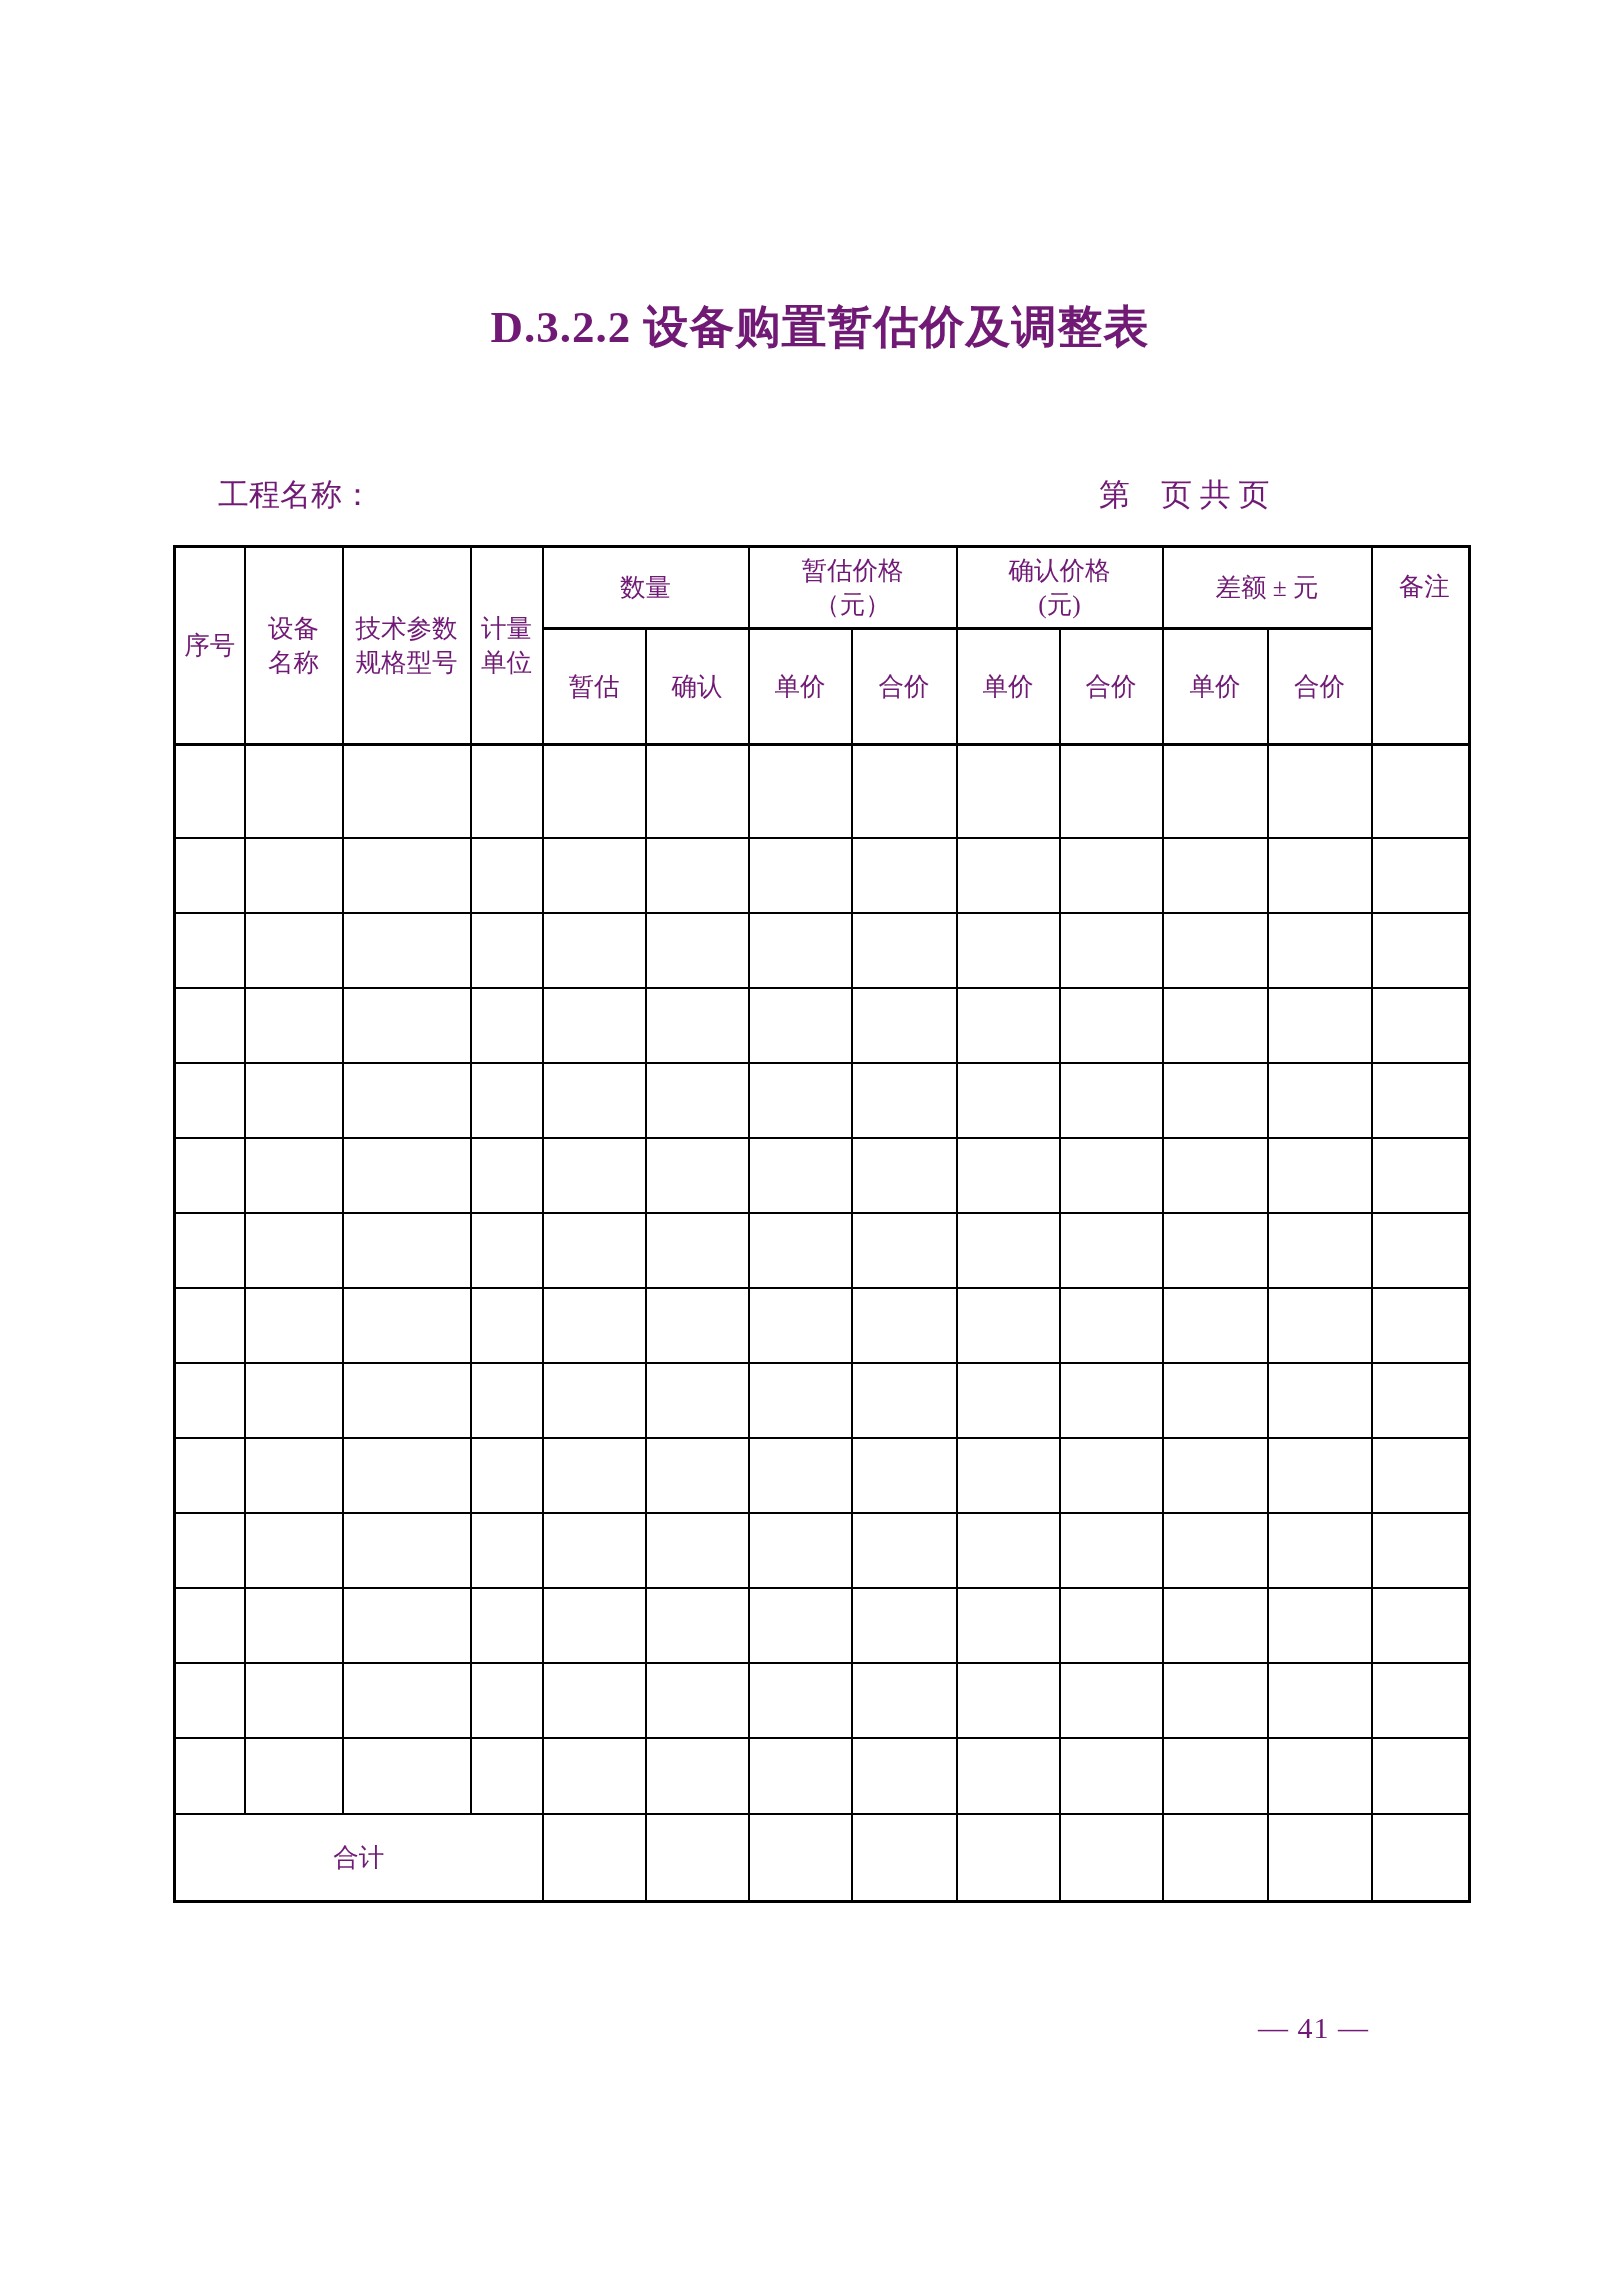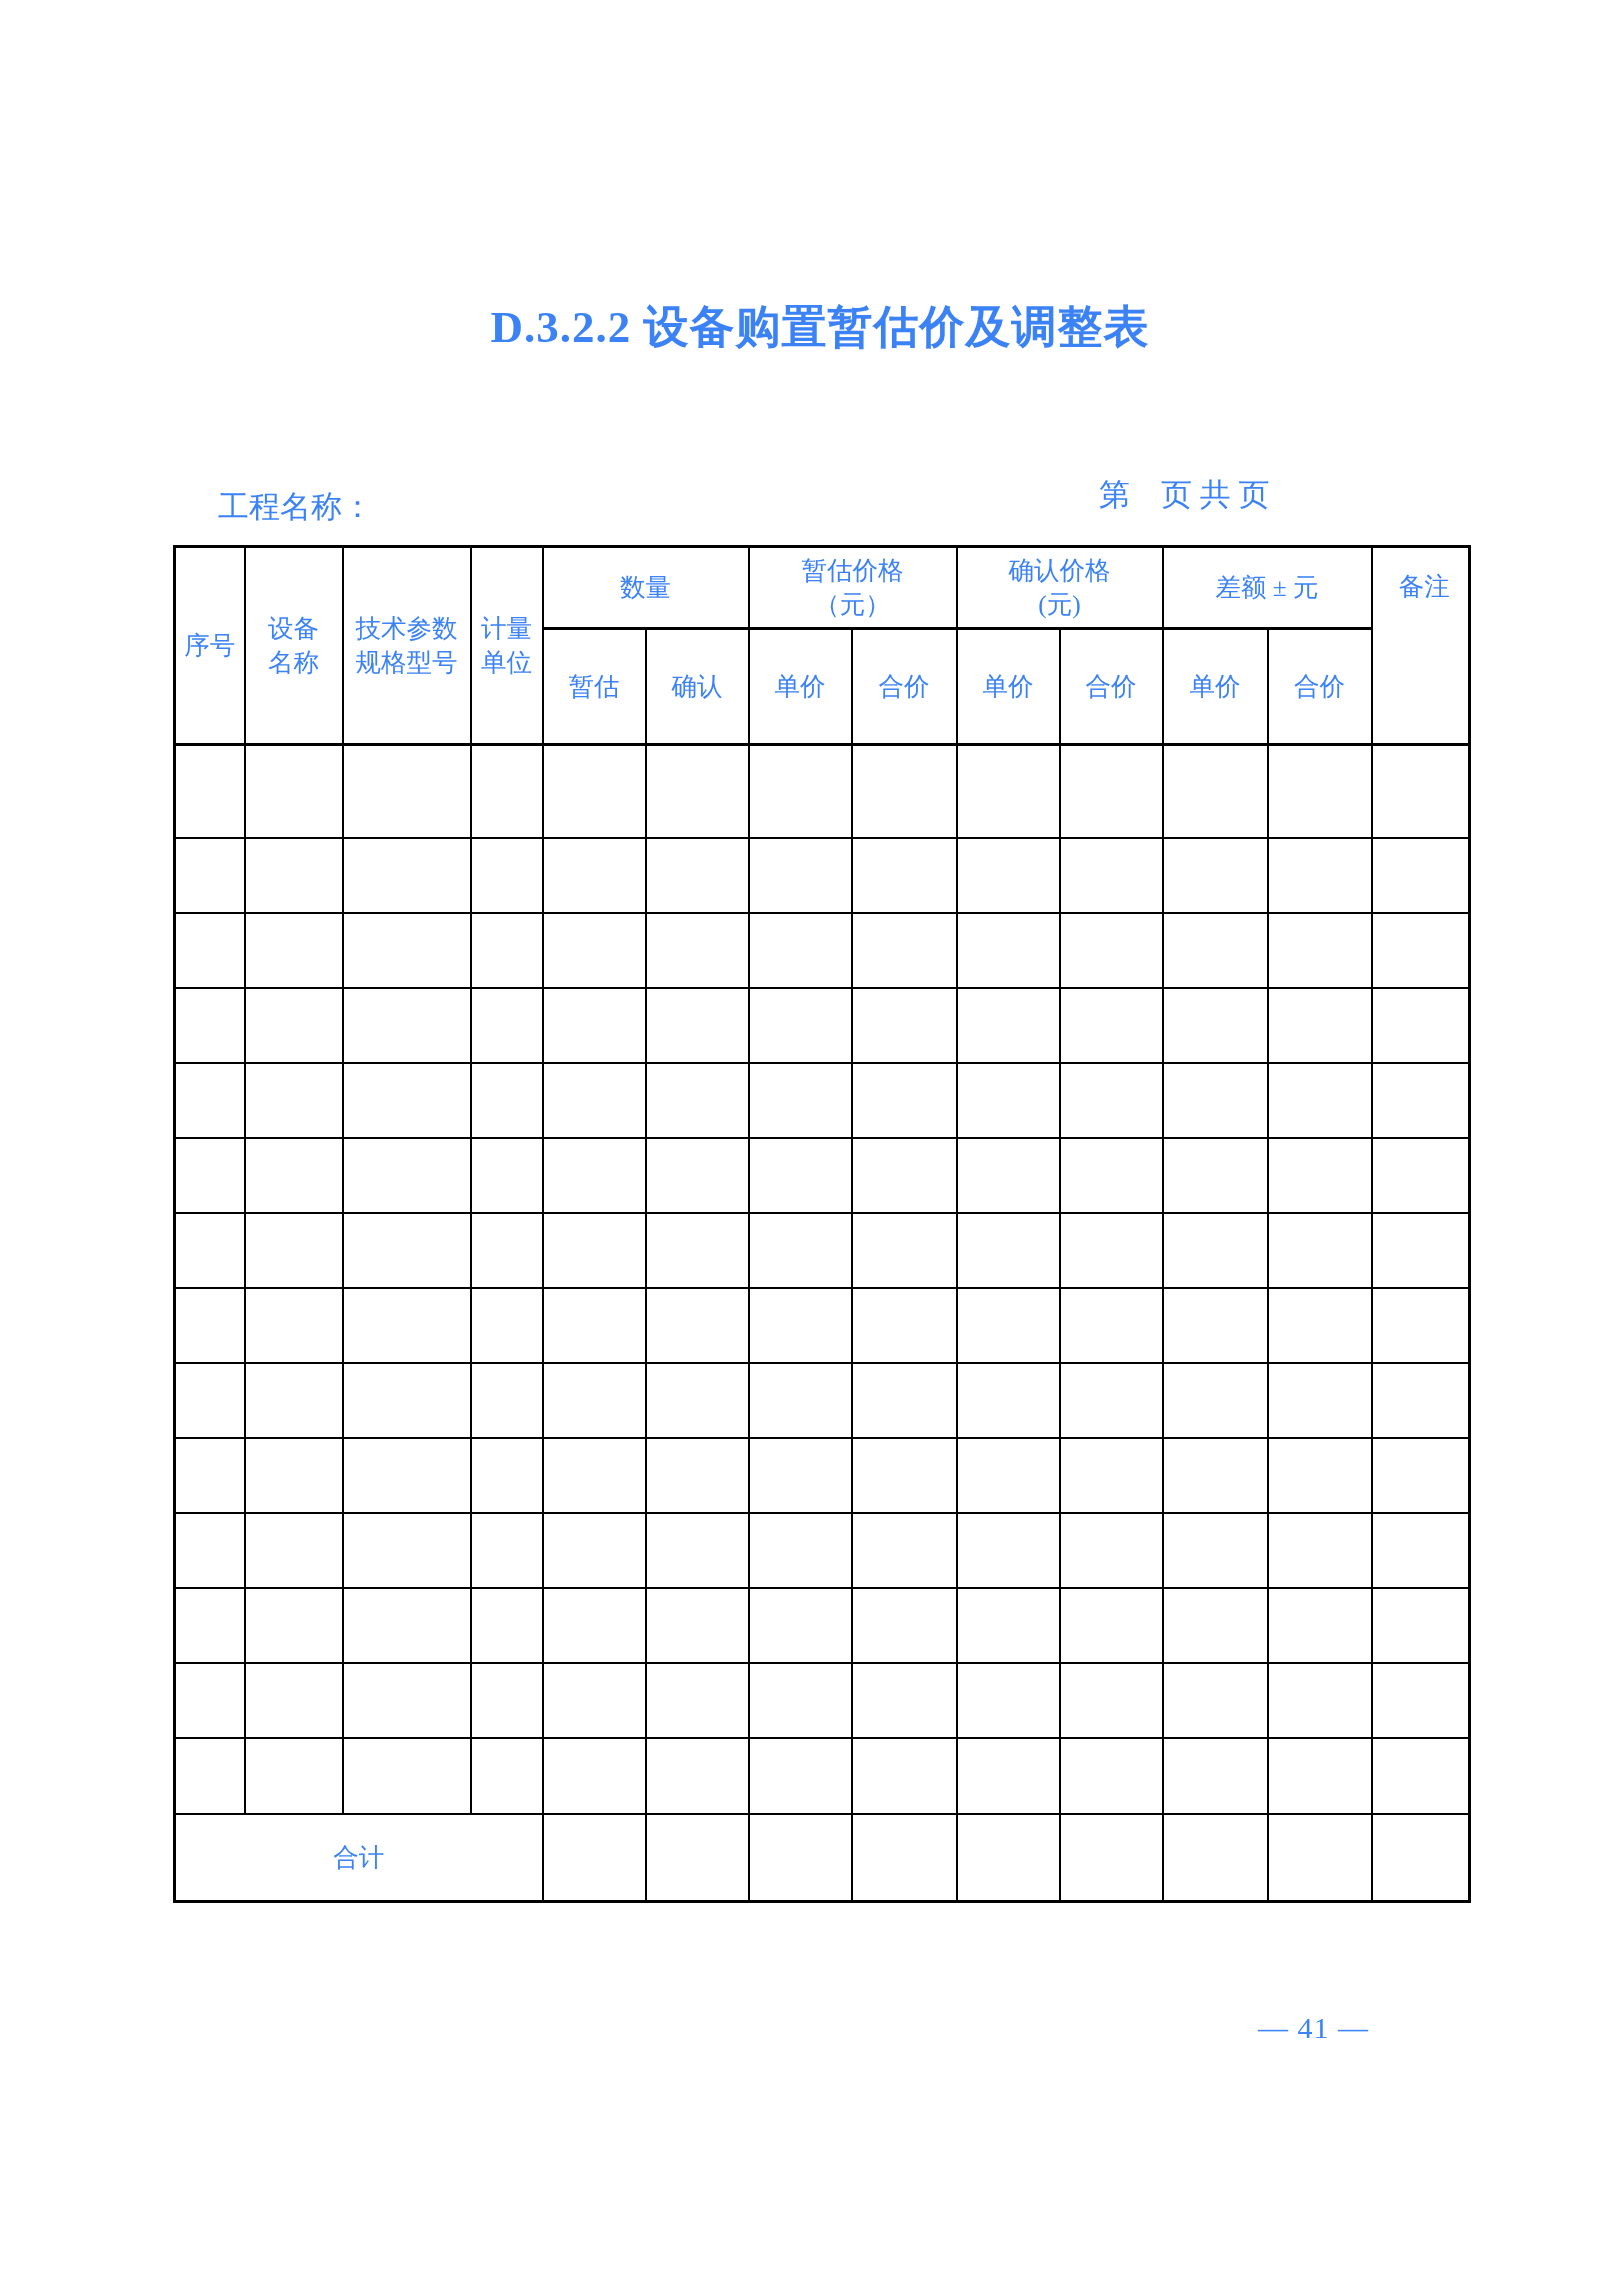--- a/index.html
+++ b/index.html
@@ -1,28 +1,28 @@
 <!DOCTYPE html>
 <html><head>
 <meta charset="utf-8">
 <style>
   * { margin:0; padding:0; box-sizing:border-box; }
   html,body { background:#fff; }
   .page {
     position:relative; width:1621px; height:2293px; background:#ffffff;
-    color:#3b82f6; font-family:"Liberation Serif","DejaVu Serif",serif;
+    color:#701a75; font-family:"Liberation Serif","DejaVu Serif",serif;
     overflow:hidden;
   }
   .doc-title {
     position:absolute; left:173px; top:300px; width:1294px;
     text-align:center; font-size:45px; font-weight:bold; line-height:1.2;
     letter-spacing:1px; white-space:nowrap;
   }
   .meta-row { position:absolute; left:0; top:474px; width:1621px; height:43px; font-size:31px; }
-  .project-label { position:absolute; left:218px; top:12px; white-space:pre; }
+  .project-label { position:absolute; left:218px; top:0; white-space:pre; }
   .page-indicator { position:absolute; left:1099px; top:0; white-space:pre; }
 
   table.form {
     position:absolute; left:173px; top:545px;
     width:1294px; height:1358px;
     border-collapse:collapse; table-layout:fixed;
     border:3.9px solid #000;
   }
   .form th, .form td {
     border:2px solid #000; padding:0;

